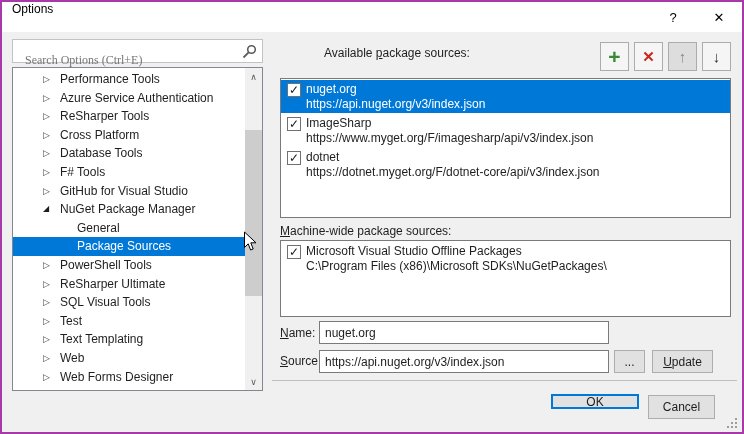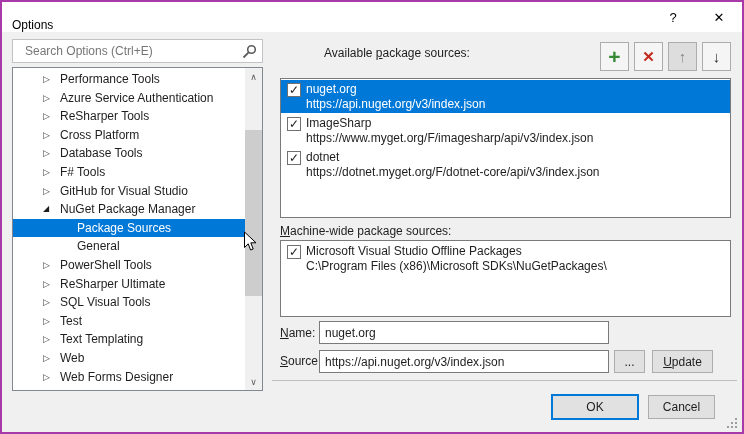--- a/index.html
+++ b/index.html
@@ -10,28 +10,28 @@
   }
   *{box-sizing:border-box;margin:0;padding:0;}
   html,body{background:#fff;}
   body{font-family:"Liberation Sans", sans-serif;font-size:12px;color:#1e1e1e;}
   #dialog{
     position:relative;width:744px;height:434px;
     border:2px solid var(--accent-border);
     background:#f0f0f0;overflow:hidden;
   }
   
-  .titlebar{position:absolute;top:0;left:0;right:0;height:30px;background:#fff;display:flex;align-items:flex-end;}
+  .titlebar{position:absolute;top:0;left:0;right:0;height:30px;background:#fff;display:flex;align-items:flex-start;}
   .title{padding-left:10px;font-size:12px;color:#000;}
   .titlebar .spacer{flex:1;}
   .tbtn{width:46px;height:30px;display:flex;align-items:center;justify-content:center;font-size:13px;color:#000;cursor:default;}
   
   .searchwrap{position:absolute;left:10px;top:37px;width:251px;height:24px;background:#fff;border:1px solid #c3c3c7;}
-  .searchwrap input{position:absolute;left:0;top:0;width:100%;height:100%;border:none;outline:none;background:transparent;
-    font-family:Liberation Sans, sans-serif;font-size:12px;padding:0 26px 0 12px;color:#1e1e1e;}
+  .searchwrap input{position:absolute;left:0;top:9px;width:100%;height:100%;border:none;outline:none;background:transparent;
+    font-family:Liberation Serif, serif;font-size:12px;padding:0 26px 0 12px;color:#1e1e1e;}
   .searchwrap input::placeholder{color:#767676;opacity:1;}
   .search-ico{position:absolute;right:5px;top:4px;width:15px;height:15px;}
   
   .tree{position:absolute;left:10px;top:65px;width:251px;height:324px;background:#fff;border:1px solid #828790;overflow:hidden;}
   .tree-rows{position:absolute;left:0;top:2px;right:17px;bottom:0;overflow:hidden;}
   .trow{height:18.6px;line-height:18.6px;white-space:nowrap;position:relative;font-size:12px;padding-left:21px;}
   .twisty{display:inline-block;width:12px;margin-left:9px;font-size:9px;color:#3c3c3c;vertical-align:top;}
   .twisty.exp{font-size:8px;color:#1e1e1e;}
   .tlabel{display:inline-block;margin-left:5px;vertical-align:top;}
   .trow.child .tlabel{margin-left:43px;}
@@ -61,21 +61,21 @@
   .cb{flex:none;width:14px;height:14px;background:#fff;border:1px solid #707070;margin:2px 5px 0 4px;
     font-size:12px;line-height:12px;text-align:center;color:#1e1e1e;}
   .src-name{font-size:12px;line-height:16px;}
   .src-url{font-size:12px;line-height:15px;}
   
   .txt{position:absolute;height:23px;background:#fff;border:1px solid #7a7a7a;font-family:inherit;font-size:12px;
     padding:0 5px;color:#1e1e1e;outline:none;}
   .btn{position:absolute;background:#e1e1e1;border:1px solid #adadad;font-family:inherit;font-size:12px;color:#1e1e1e;
     display:flex;align-items:center;justify-content:center;cursor:default;}
   .sep{position:absolute;left:270px;top:378px;width:465px;height:1px;background:#bfbfbf;}
-  .btn.ok{left:549px;top:392px;width:88px;height:26px;border:2px solid var(--selection);background:#e1e1e1;}
+  .btn.ok{left:549px;top:392px;width:88px;height:15px;border:2px solid var(--selection);background:#e1e1e1;}
   .btn.cancel{left:646px;top:393px;width:67px;height:24px;}
   .btn.browse{left:612px;top:348px;width:31px;height:23px;}
   .btn.update{left:650px;top:348px;width:61px;height:23px;}
   
   .cursor{position:absolute;left:241px;top:229px;width:14px;height:21px;z-index:20;pointer-events:none;}
   .grip{position:absolute;right:5px;bottom:4px;width:10px;height:10px;}
 </style>
 </head>
 <body>
 
@@ -99,22 +99,22 @@
   <div class="tree">
     <div class="tree-rows">
       <div class="trow"><span class="twisty">▷</span><span class="tlabel">Performance Tools</span></div>
       <div class="trow"><span class="twisty">▷</span><span class="tlabel">Azure Service Authentication</span></div>
       <div class="trow"><span class="twisty">▷</span><span class="tlabel">ReSharper Tools</span></div>
       <div class="trow"><span class="twisty">▷</span><span class="tlabel">Cross Platform</span></div>
       <div class="trow"><span class="twisty">▷</span><span class="tlabel">Database Tools</span></div>
       <div class="trow"><span class="twisty">▷</span><span class="tlabel">F# Tools</span></div>
       <div class="trow"><span class="twisty">▷</span><span class="tlabel">GitHub for Visual Studio</span></div>
       <div class="trow"><span class="twisty exp">◢</span><span class="tlabel">NuGet Package Manager</span></div>
+      <div class="trow child"><span class="tlabel">General</span></div>
       <div class="trow child selected"><span class="tlabel">Package Sources</span></div>
-      <div class="trow child"><span class="tlabel">General</span></div>
       <div class="trow"><span class="twisty">▷</span><span class="tlabel">PowerShell Tools</span></div>
       <div class="trow"><span class="twisty">▷</span><span class="tlabel">ReSharper Ultimate</span></div>
       <div class="trow"><span class="twisty">▷</span><span class="tlabel">SQL Visual Tools</span></div>
       <div class="trow"><span class="twisty">▷</span><span class="tlabel">Test</span></div>
       <div class="trow"><span class="twisty">▷</span><span class="tlabel">Text Templating</span></div>
       <div class="trow"><span class="twisty">▷</span><span class="tlabel">Web</span></div>
       <div class="trow"><span class="twisty">▷</span><span class="tlabel">Web Forms Designer</span></div>
       <div class="trow"><span class="twisty">▷</span><span class="tlabel">Web Performance Test Tools</span></div>
     </div>
     <div class="vscroll">

